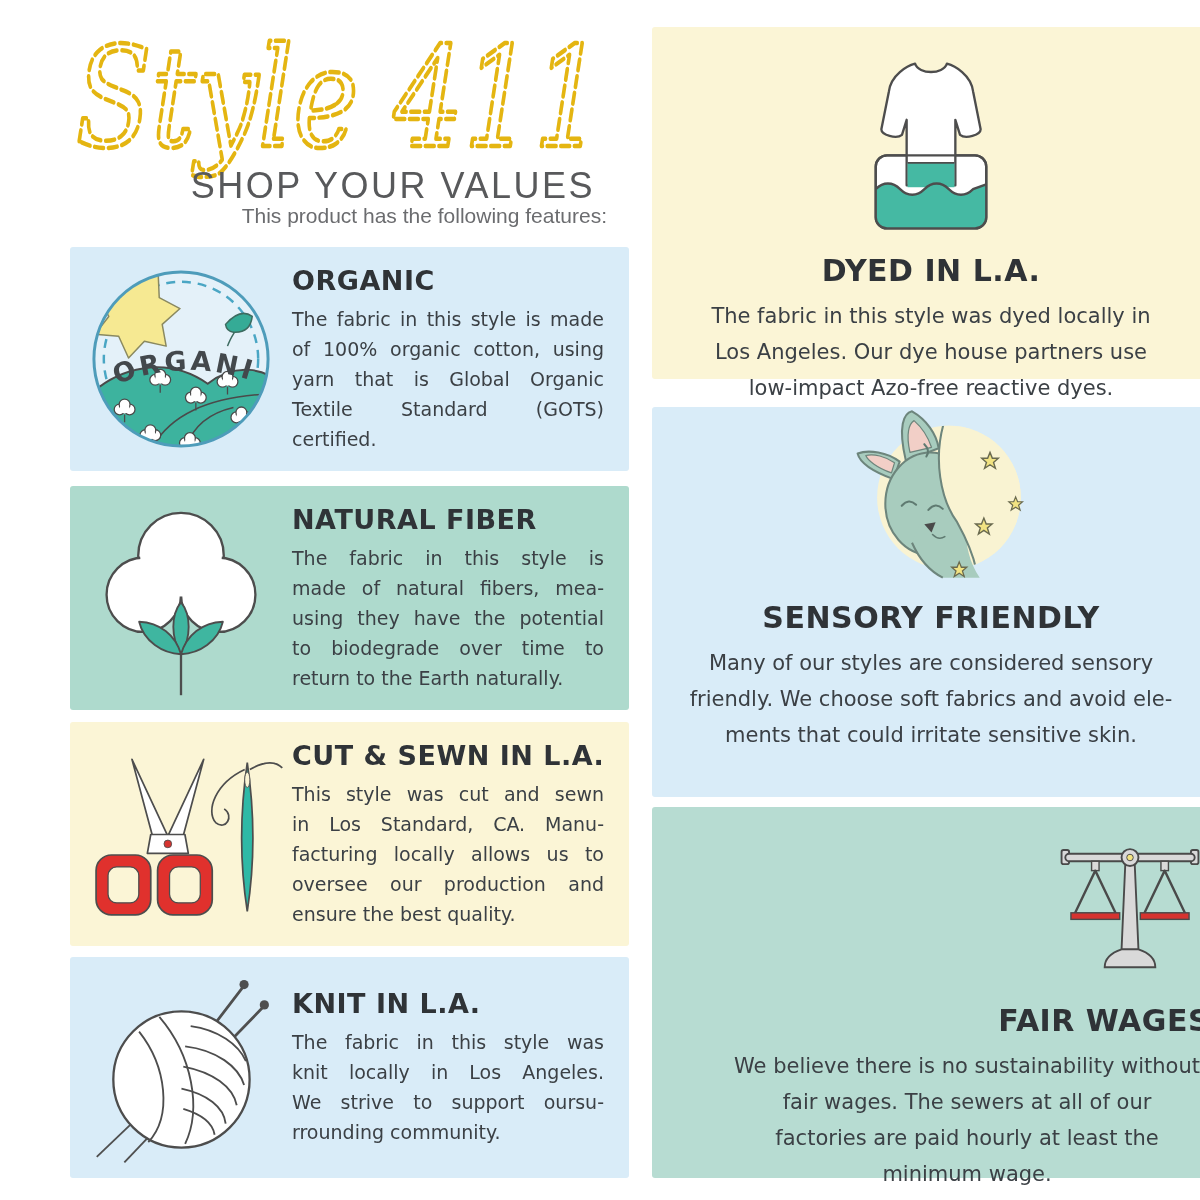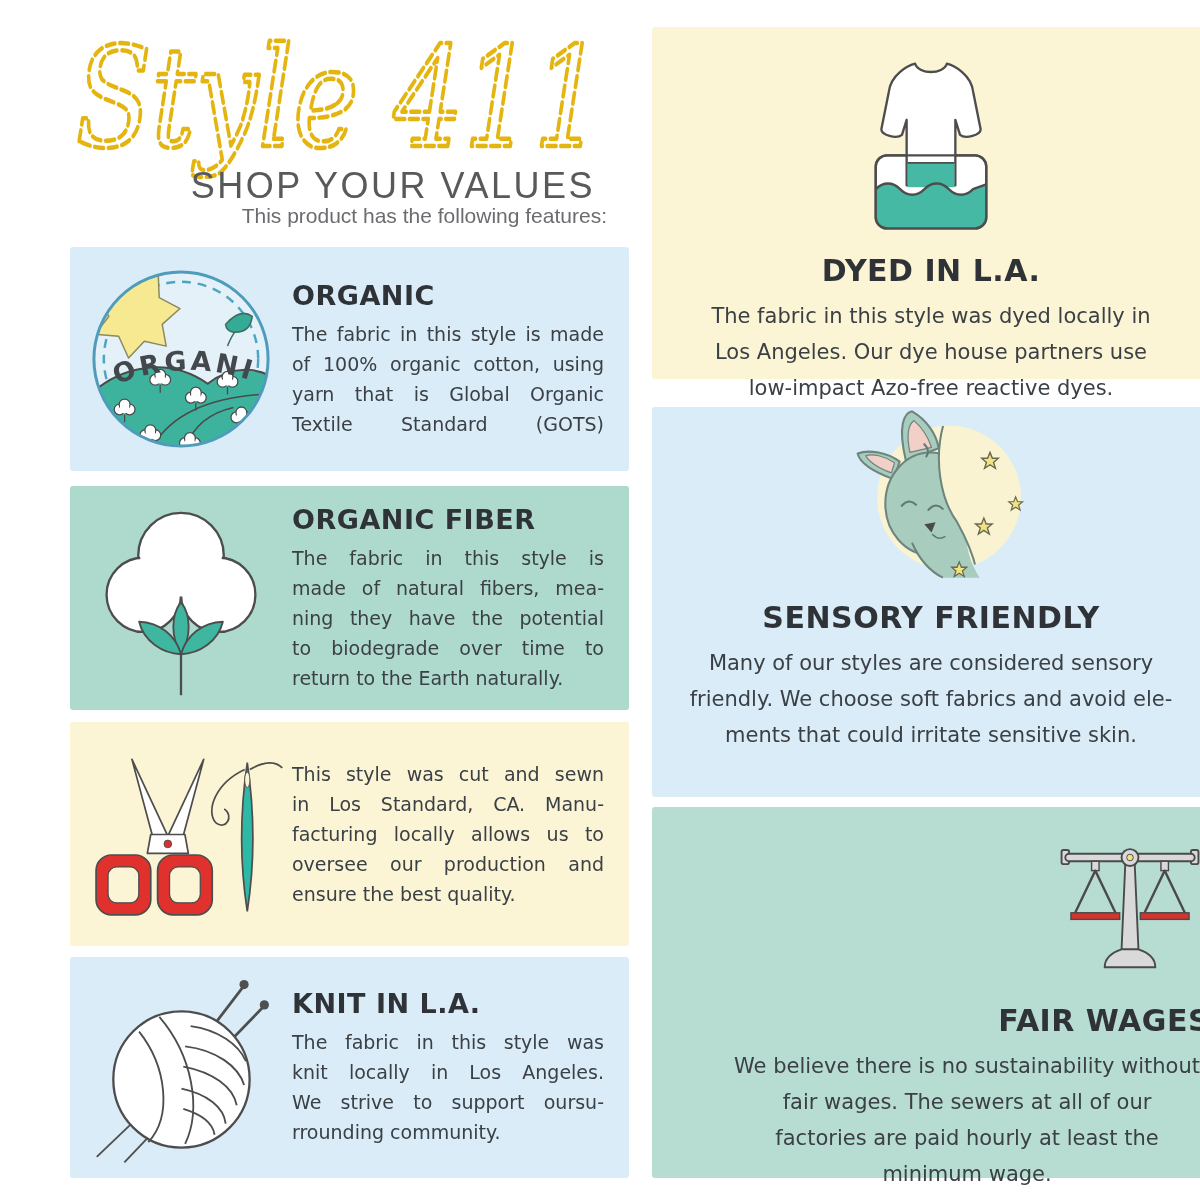--- a/index.html
+++ b/index.html
@@ -88,20 +88,21 @@
         <path d="M149 68 q-5 8 -7 14" fill="none" stroke="#3d6b60" stroke-width="1.5"></path>
       </svg>
     </div>
     <div class="text-box">
       <h2 class="card-title">ORGANIC</h2>
       <div class="body-lines">
           <div class="jline">The fabric in this style is made</div>
           <div class="jline">of 100% organic cotton, using</div>
           <div class="jline">yarn that is Global Organic</div>
           <div class="jline">Textile Standard (GOTS)</div>
+          <div>certified.</div>
         </div>
     </div>
   </section>
 
   <section class="card leftcol" id="card-natural">
     <div class="icon-box">
       <svg width="192" height="200" viewBox="0 0 200 215">
         <g stroke="#4d4d4d" stroke-width="2.5" fill="#ffffff">
           <circle cx="100" cy="62" r="46"></circle>
             <circle cx="60" cy="104" r="40"></circle>
@@ -112,25 +113,25 @@
           <circle cx="140" cy="104" r="38" fill="#fff"></circle>
         <g fill="#3fb6a0" stroke="#4d4d4d" stroke-width="2" stroke-linejoin="round">
           <path d="M100 112 C111 126 111 150 100 168 C89 150 89 126 100 112 Z"></path>
           <path d="M100 168 C80 167 60 154 55 133 C77 134 94 147 100 168 Z"></path>
           <path d="M100 168 C120 167 140 154 145 133 C123 134 106 147 100 168 Z"></path>
         </g>
         <line x1="100" y1="168" x2="100" y2="212" stroke="#4d4d4d" stroke-width="2.5"></line>
       </svg>
     </div>
     <div class="text-box">
-      <h2 class="card-title">ORGANIC FIBER</h2>
+      <h2 class="card-title">NATURAL FIBER</h2>
       <div class="body-lines">
           <div class="jline">The fabric in this style is</div>
           <div class="jline">made of natural fibers, mea-</div>
-          <div class="jline">ning they have the potential</div>
+          <div class="jline">using they have the potential</div>
           <div class="jline">to biodegrade over time to</div>
           <div>return to the Earth naturally.</div>
         </div>
     </div>
   </section>
 
   <section class="card leftcol" id="card-cut">
     <div class="icon-box">
       <svg width="205" height="185" viewBox="0 0 240 200">
         <g fill="#ffffff" stroke="#4d4d4d" stroke-width="2" stroke-linejoin="round">
@@ -143,20 +144,21 @@
         <rect x="34" y="138" width="36" height="42" rx="10" fill="#fbf5d6" stroke="#4d4d4d" stroke-width="1.5"></rect>
         <rect x="92" y="124" width="64" height="70" rx="18" fill="#e0312d" stroke="#4d4d4d" stroke-width="2"></rect>
         <rect x="106" y="138" width="36" height="42" rx="10" fill="#fbf5d6" stroke="#4d4d4d" stroke-width="1.5"></rect>
         <path d="M194 24 C160 40 148 72 160 86 C172 96 182 78 170 70" fill="none" stroke="#4d4d4d" stroke-width="2"></path>
         <path d="M200 24 C217 14 230 14 238 22" fill="none" stroke="#4d4d4d" stroke-width="2"></path>
         <path d="M197 16 C189 70 188 132 197 190 C206 132 205 70 197 16 Z" fill="#2eb9a6" stroke="#4d4d4d" stroke-width="2"></path>
         <ellipse cx="197" cy="36" rx="3" ry="9" fill="#fbf5d6" stroke="#4d4d4d" stroke-width="1"></ellipse>
       </svg>
     </div>
     <div class="text-box">
+      <h2 class="card-title">CUT &amp; SEWN IN L.A.</h2>
       <div class="body-lines">
           <div class="jline">This style was cut and sewn</div>
           <div class="jline">in Los Standard, CA. Manu-</div>
           <div class="jline">facturing locally allows us to</div>
           <div class="jline">oversee our production and</div>
           <div>ensure the best quality.</div>
         </div>
     </div>
   </section>
 

